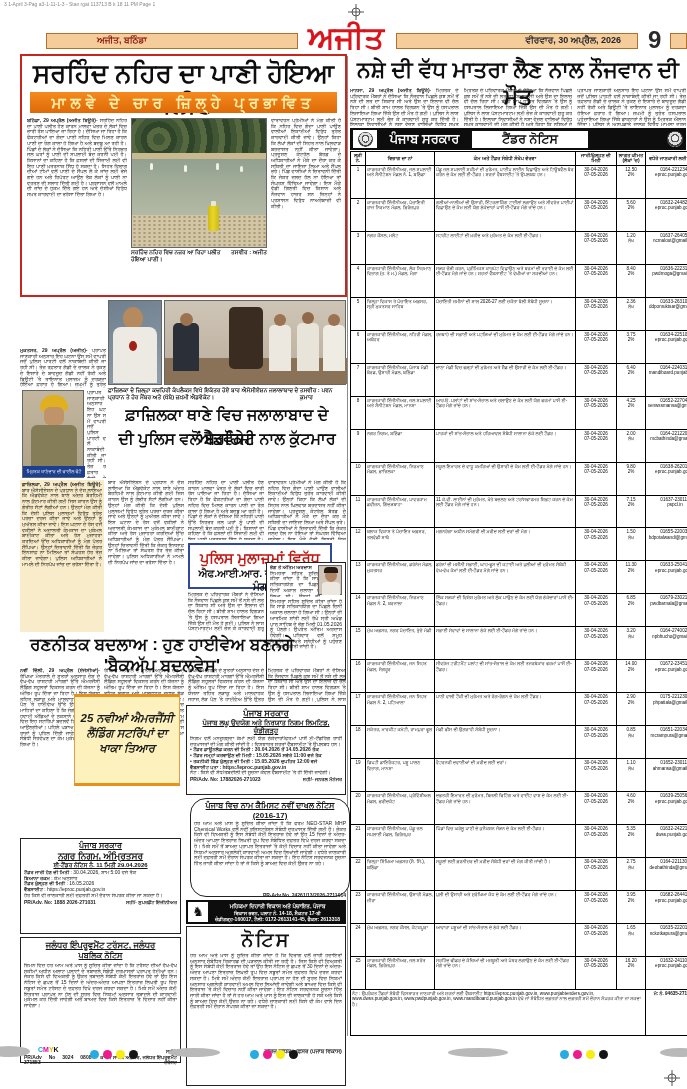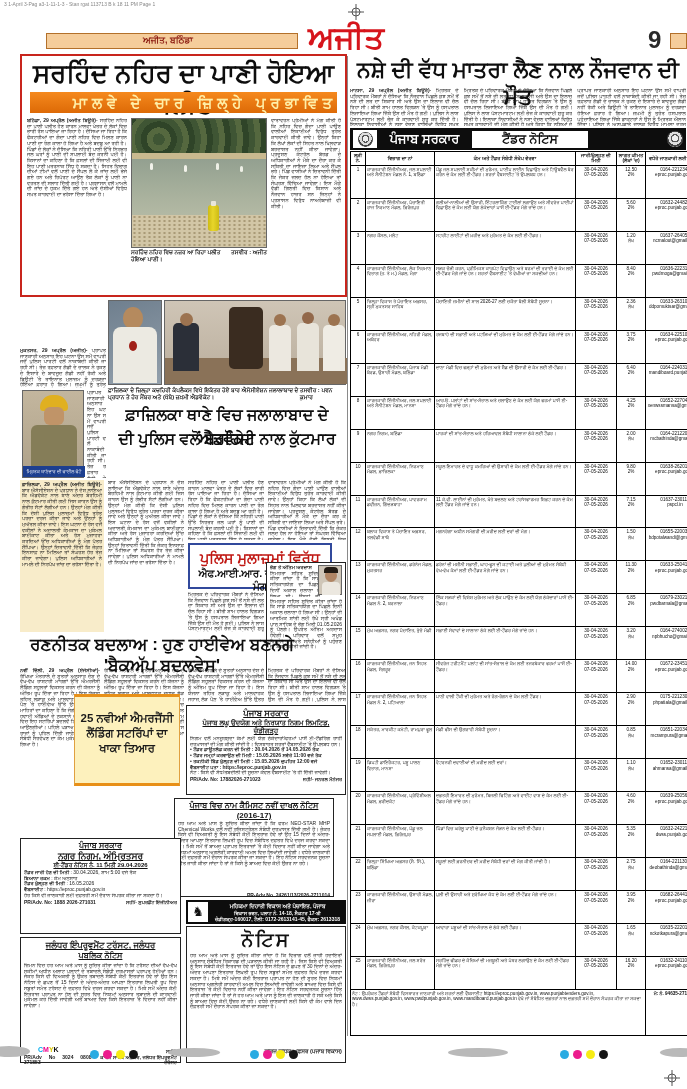--- a/index.html
+++ b/index.html
@@ -45,31 +45,34 @@
 
   <div class="abs" style="left:4px;top:1px;width:500px;font-size:5px;color:#888;">3 1-April 3-Pag a3-1-11-1-3 - Stan rgat    113713 B k    18  11  PM    Page 1</div>
 
   <svg class="abs" style="left:348px;top:4px;" width="16" height="16">
     <circle class="regcross" cx="8" cy="8" r="4"></circle>
       <line class="regcross" x1="0" y1="8" x2="16" y2="8"></line>
       <line class="regcross" x1="8" y1="0" x2="8" y2="16"></line>
   </svg>
 
   <div class="abs strip" style="left:46px;top:33px;width:252px;height:16px;">
-    <div class="striptxt" style="color:#8b1a10;padding-left:96px;">ਅਜੀਤ, ਬਠਿੰਡਾ</div>
+    <div class="striptxt" style="color:#8b1a10;padding-left:50px;">ਅਜੀਤ, ਬਠਿੰਡਾ</div>
   </div>
   <div class="abs masthead" style="left:300px;top:22px;width:92px;">ਅਜੀਤ</div>
+  <div class="abs strip" style="left:396px;top:33px;width:242px;height:16px;">
+    <div class="striptxt" style="color:#23252e;text-align:right;padding-right:16px;">ਵੀਰਵਾਰ, 30 ਅਪ੍ਰੈਲ, 2026</div>
+  </div>
   <div class="abs pagenum" style="left:648px;top:26px;">9</div>
   <div class="abs strip" style="left:670px;top:33px;width:17px;height:16px;"></div>
 
   <div class="abs vrule" style="left:347px;top:56px;height:980px;"></div>
 
   <div class="abs mainbox" style="left:20px;top:54px;width:327px;height:243px;">
     <div class="h-big" style="font-size:26px;line-height:31px;padding-top:2px;">ਸਰਹਿੰਦ ਨਹਿਰ ਦਾ ਪਾਣੀ ਹੋਇਆ ਪਲੀਤ</div>
-    <div class="band band1 abs" style="left:8px;right:8px;top:36px;height:21px;text-align:right;">ਮਾਲਵੇ ਦੇ ਚਾਰ ਜ਼ਿਲ੍ਹੇ ਪ੍ਰਭਾਵਿਤ</div>
+    <div class="band band1 abs" style="left:8px;right:8px;top:36px;height:21px;">ਮਾਲਵੇ ਦੇ ਚਾਰ ਜ਼ਿਲ੍ਹੇ ਪ੍ਰਭਾਵਿਤ</div>
     <div class="abs" style="left:5px;right:4px;top:62px;bottom:3px;display:flex;gap:4px;">
       <div class="mt" style="flex:0 0 100px;">
         <span class="mtb">ਬਠਿੰਡਾ, 29 ਅਪ੍ਰੈਲ (ਅਜੀਤ ਬਿਊਰੋ)-</span>
         <span>ਸਰਹਿੰਦ ਨਹਿਰ ਦਾ ਪਾਣੀ ਪਲੀਤ ਹੋਣ ਕਾਰਨ ਮਾਲਵਾ ਖੇਤਰ ਦੇ ਲੋਕਾਂ ਵਿਚ ਭਾਰੀ ਰੋਸ ਪਾਇਆ ਜਾ ਰਿਹਾ ਹੈ। ਦੱਸਿਆ ਜਾ ਰਿਹਾ ਹੈ ਕਿ ਫੈਕਟਰੀਆਂ ਦਾ ਗੰਦਾ ਪਾਣੀ ਨਹਿਰ ਵਿਚ ਮਿਲਣ ਕਾਰਨ ਪਾਣੀ ਦਾ ਰੰਗ ਕਾਲਾ ਹੋ ਗਿਆ ਹੈ ਅਤੇ ਬਦਬੂ ਆ ਰਹੀ ਹੈ। ਪਿੰਡਾਂ ਦੇ ਲੋਕਾਂ ਨੇ ਦੱਸਿਆ ਕਿ ਨਹਿਰੀ ਪਾਣੀ ਉੱਤੇ ਨਿਰਭਰ ਜਲ ਘਰਾਂ ਨੂੰ ਪਾਣੀ ਦੀ ਸਪਲਾਈ ਬੰਦ ਕਰਨੀ ਪਈ ਹੈ। ਕਿਸਾਨਾਂ ਦਾ ਕਹਿਣਾ ਹੈ ਕਿ ਫ਼ਸਲਾਂ ਦੀ ਸਿੰਜਾਈ ਲਈ ਵੀ ਇਹ ਪਾਣੀ ਖ਼ਤਰਨਾਕ ਸਿੱਧ ਹੋ ਸਕਦਾ ਹੈ। ਸਿਹਤ ਵਿਭਾਗ ਦੀਆਂ ਟੀਮਾਂ ਵਲੋਂ ਪਾਣੀ ਦੇ ਸੈਂਪਲ ਲੈ ਕੇ ਜਾਂਚ ਲਈ ਭੇਜੇ ਗਏ ਹਨ ਅਤੇ ਰਿਪੋਰਟ ਆਉਣ ਤੱਕ ਲੋਕਾਂ ਨੂੰ ਪਾਣੀ ਨਾ ਵਰਤਣ ਦੀ ਸਲਾਹ ਦਿੱਤੀ ਗਈ ਹੈ। ਪ੍ਰਸ਼ਾਸਨ ਵਲੋਂ ਮਾਮਲੇ ਦੀ ਜਾਂਚ ਦੇ ਹੁਕਮ ਦਿੱਤੇ ਗਏ ਹਨ ਅਤੇ ਦੋਸ਼ੀਆਂ ਵਿਰੁੱਧ ਸਖ਼ਤ ਕਾਰਵਾਈ ਦਾ ਭਰੋਸਾ ਦਿੱਤਾ ਗਿਆ ਹੈ।</span>
       </div>
       <div style="flex:0 0 134px;">
         <div class="photoFrame" style="position:relative;width:134px;height:128px;overflow:hidden;">
           <div class="abs" style="left:0;top:0;width:134px;height:34px;background:repeating-radial-gradient(circle at 20% 60%, #3f5534 0 6px, #55683f 6px 12px, #2f4428 12px 18px);"></div>
           <div class="abs" style="left:0;top:34px;width:134px;height:6px;background:#c9b98f;"></div>
           <div class="abs" style="left:0;top:40px;width:134px;height:56px;background:linear-gradient(180deg,#93a090 0%,#a7b09c 60%,#b3b9a4 100%);"></div>
@@ -153,56 +156,56 @@
   </div>
 
   <div class="abs h-big" style="left:20px;top:634px;width:284px;font-size:17px;line-height:21px;">ਰਣਨੀਤਕ ਬਦਲਾਅ : ਹੁਣ ਹਾਈਵੇਅ ਬਣਨਗੇ 'ਬੈਕਅੱਪ ਬਦਲਵੇਸ'</div>
   <div class="abs mt" style="left:20px;top:668px;width:80px;height:166px;">
     <span class="mtb">ਨਵੀਂ ਦਿੱਲੀ, 29 ਅਪ੍ਰੈਲ (ਏਜੰਸੀਆਂ)-</span>
     <span>ਰੱਖਿਆ ਮੰਤਰਾਲੇ ਦੇ ਸੂਤਰਾਂ ਅਨੁਸਾਰ ਦੇਸ਼ ਦੇ ਵੱਖ-ਵੱਖ ਰਾਸ਼ਟਰੀ ਮਾਰਗਾਂ ਉੱਤੇ ਐਮਰਜੈਂਸੀ ਲੈਂਡਿੰਗ ਸਹੂਲਤਾਂ ਵਿਕਸਤ ਕਰਨ ਦੀ ਯੋਜਨਾ ਨੂੰ ਅੰਤਿਮ ਰੂਪ ਦਿੱਤਾ ਜਾ ਰਿਹਾ ਹੈ। ਇਸ ਯੋਜਨਾ ਤਹਿਤ ਲੜਾਕੂ ਅਤੇ ਮਾਲਵਾਹਕ ਜਹਾਜ਼ ਲੋੜ ਪੈਣ 'ਤੇ ਹਾਈਵੇਅ ਉੱਤੇ ਉਤਰ ਸਕਣਗੇ। ਮਾਹਿਰਾਂ ਦਾ ਕਹਿਣਾ ਹੈ ਕਿ ਜੰਗੀ ਹਾਲਾਤ ਵਿਚ ਹਵਾਈ ਅੱਡਿਆਂ ਦੇ ਨੁਕਸਾਨੇ ਜਾਣ ਦੀ ਸੂਰਤ ਵਿਚ ਇਹ ਸਟਰਿੱਪਾਂ ਬਦਲਵੇਂ ਟਿਕਾਣੇ ਵਜੋਂ ਕੰਮ ਆਉਣਗੀਆਂ। ਪਹਿਲੇ ਪੜਾਅ ਵਿਚ ਸਰਹੱਦੀ ਰਾਜਾਂ ਨੂੰ ਪਹਿਲ ਦਿੱਤੀ ਜਾਵੇਗੀ ਅਤੇ ਇਸ ਸੰਬੰਧੀ ਸਰਵੇਖਣ ਦਾ ਕੰਮ ਮੁਕੰਮਲ ਕਰ ਲਿਆ ਗਿਆ ਹੈ।</span>
   </div>
   <div class="abs mt" style="left:104px;top:668px;width:80px;height:166px;">ਰੱਖਿਆ ਮੰਤਰਾਲੇ ਦੇ ਸੂਤਰਾਂ ਅਨੁਸਾਰ ਦੇਸ਼ ਦੇ ਵੱਖ-ਵੱਖ ਰਾਸ਼ਟਰੀ ਮਾਰਗਾਂ ਉੱਤੇ ਐਮਰਜੈਂਸੀ ਲੈਂਡਿੰਗ ਸਹੂਲਤਾਂ ਵਿਕਸਤ ਕਰਨ ਦੀ ਯੋਜਨਾ ਨੂੰ ਅੰਤਿਮ ਰੂਪ ਦਿੱਤਾ ਜਾ ਰਿਹਾ ਹੈ। ਇਸ ਯੋਜਨਾ ਤਹਿਤ ਲੜਾਕੂ ਅਤੇ ਮਾਲਵਾਹਕ ਜਹਾਜ਼ ਲੋੜ ਪੈਣ 'ਤੇ ਹਾਈਵੇਅ ਉੱਤੇ ਉਤਰ ਸਕਣਗੇ। ਮਾਹਿਰਾਂ ਦਾ ਕਹਿਣਾ ਹੈ ਕਿ ਜੰਗੀ ਹਾਲਾਤ ਵਿਚ ਹਵਾਈ ਅੱਡਿਆਂ ਦੇ ਨੁਕਸਾਨੇ ਜਾਣ ਦੀ ਸੂਰਤ ਵਿਚ ਇਹ ਸਟਰਿੱਪਾਂ ਬਦਲਵੇਂ ਟਿਕਾਣੇ ਵਜੋਂ ਕੰਮ ਆਉਣਗੀਆਂ। ਪਹਿਲੇ ਪੜਾਅ ਵਿਚ ਸਰਹੱਦੀ ਰਾਜਾਂ ਨੂੰ ਪਹਿਲ ਦਿੱਤੀ ਜਾਵੇਗੀ ਅਤੇ ਇਸ ਸੰਬੰਧੀ ਸਰਵੇਖਣ ਦਾ ਕੰਮ ਮੁਕੰਮਲ ਕਰ ਲਿਆ ਗਿਆ ਹੈ।</div>
   <div class="abs mt" style="left:188px;top:668px;width:76px;height:34px;">ਰੱਖਿਆ ਮੰਤਰਾਲੇ ਦੇ ਸੂਤਰਾਂ ਅਨੁਸਾਰ ਦੇਸ਼ ਦੇ ਵੱਖ-ਵੱਖ ਰਾਸ਼ਟਰੀ ਮਾਰਗਾਂ ਉੱਤੇ ਐਮਰਜੈਂਸੀ ਲੈਂਡਿੰਗ ਸਹੂਲਤਾਂ ਵਿਕਸਤ ਕਰਨ ਦੀ ਯੋਜਨਾ ਨੂੰ ਅੰਤਿਮ ਰੂਪ ਦਿੱਤਾ ਜਾ ਰਿਹਾ ਹੈ। ਇਸ ਯੋਜਨਾ ਤਹਿਤ ਲੜਾਕੂ ਅਤੇ ਮਾਲਵਾਹਕ ਜਹਾਜ਼ ਲੋੜ ਪੈਣ 'ਤੇ ਹਾਈਵੇਅ ਉੱਤੇ ਉਤਰ ਸਕਣਗੇ। ਮਾਹਿਰਾਂ ਦਾ ਕਹਿਣਾ ਹੈ ਕਿ ਜੰਗੀ ਹਾਲਾਤ ਵਿਚ ਹਵਾਈ ਅੱਡਿਆਂ ਦੇ ਨੁਕਸਾਨੇ ਜਾਣ ਦੀ ਸੂਰਤ ਵਿਚ ਇਹ ਸਟਰਿੱਪਾਂ ਬਦਲਵੇਂ ਟਿਕਾਣੇ ਵਜੋਂ ਕੰਮ ਆਉਣਗੀਆਂ। ਪਹਿਲੇ ਪੜਾਅ ਵਿਚ ਸਰਹੱਦੀ ਰਾਜਾਂ ਨੂੰ ਪਹਿਲ ਦਿੱਤੀ ਜਾਵੇਗੀ ਅਤੇ ਇਸ ਸੰਬੰਧੀ ਸਰਵੇਖਣ ਦਾ ਕੰਮ ਮੁਕੰਮਲ ਕਰ ਲਿਆ ਗਿਆ ਹੈ।</div>
   <div class="abs mt" style="left:268px;top:668px;width:78px;height:34px;">ਮ੍ਰਿਤਕ ਦੇ ਪਰਿਵਾਰਕ ਮੈਂਬਰਾਂ ਨੇ ਦੱਸਿਆ ਕਿ ਨੌਜਵਾਨ ਪਿਛਲੇ ਕੁਝ ਸਮੇਂ ਤੋਂ ਨਸ਼ੇ ਦੀ ਲਤ ਦਾ ਸ਼ਿਕਾਰ ਸੀ ਅਤੇ ਉਸ ਦਾ ਇਲਾਜ ਵੀ ਚੱਲ ਰਿਹਾ ਸੀ। ਬੀਤੀ ਸ਼ਾਮ ਹਾਲਤ ਵਿਗੜਨ 'ਤੇ ਉਸ ਨੂੰ ਹਸਪਤਾਲ ਲਿਜਾਇਆ ਗਿਆ ਜਿੱਥੇ ਉਸ ਦੀ ਮੌਤ ਹੋ ਗਈ। ਪੁਲਿਸ ਨੇ ਲਾਸ਼ ਪੋਸਟਮਾਰਟਮ ਲਈ ਭੇਜ ਕੇ ਕਾਰਵਾਈ ਸ਼ੁਰੂ ਕਰ ਦਿੱਤੀ ਹੈ। ਇਲਾਕਾ ਨਿਵਾਸੀਆਂ ਨੇ ਨਸ਼ਾ ਵੇਚਣ ਵਾਲਿਆਂ ਵਿਰੁੱਧ ਸਖ਼ਤ ਕਾਰਵਾਈ ਦੀ ਮੰਗ ਕੀਤੀ ਹੈ ਅਤੇ ਕਿਹਾ ਕਿ ਨਸ਼ਿਆਂ ਦੇ ਵਗਦੇ ਛੇਵੇਂ ਦਰਿਆ ਨੇ ਕਈ ਘਰਾਂ ਦੇ ਚਿਰਾਗ਼ ਬੁਝਾ ਦਿੱਤੇ ਹਨ। ਸਮਾਜ ਸੇਵੀ ਜਥੇਬੰਦੀਆਂ ਨੇ ਵੀ ਪ੍ਰਸ਼ਾਸਨ ਤੋਂ ਠੋਸ ਕਦਮ ਚੁੱਕਣ ਦੀ ਅਪੀਲ ਕੀਤੀ ਹੈ।</div>
-  <div class="abs ybox" style="left:74px;top:694px;width:106px;height:92px;padding-top:14px;">
+  <div class="abs ybox" style="left:74px;top:694px;width:106px;height:92px;padding-top:14px;font-style:italic;">
     <div>25 ਨਵੀਆਂ ਐਮਰਜੈਂਸੀ</div>
     <div>ਲੈਂਡਿੰਗ ਸਟਰਿੱਪਾਂ ਦਾ</div>
     <div>ਖਾਕਾ ਤਿਆਰ</div>
   </div>
 
   <div class="abs nbox" style="left:186px;top:705px;width:160px;height:90px;">
     <div class="nt" style="font-size:8.5px;">ਪੰਜਾਬ ਸਰਕਾਰ</div>
     <div class="nt" style="font-size:6.8px;">ਪੰਜਾਬ ਲਘੂ ਉਦਯੋਗ ਅਤੇ ਨਿਰਯਾਤ ਨਿਗਮ ਲਿਮਟਿਡ, ਚੰਡੀਗੜ੍ਹ</div>
     <div class="mt" style="margin-top:1px;">ਨਿਗਮ ਵਲੋਂ ਮਨਜ਼ੂਰਸ਼ੁਦਾ ਕੰਮਾਂ ਲਈ ਯੋਗ ਠੇਕੇਦਾਰਾਂ/ਫਰਮਾਂ ਪਾਸੋਂ ਈ-ਟੈਂਡਰਿੰਗ ਰਾਹੀਂ ਦਰਖ਼ਾਸਤਾਂ ਦੀ ਮੰਗ ਕੀਤੀ ਜਾਂਦੀ ਹੈ। ਵਿਸਥਾਰਤ ਸ਼ਰਤਾਂ ਵੈੱਬਸਾਈਟ 'ਤੇ ਉਪਲਬਧ ਹਨ।</div>
     <div class="mt mtb">• ਟੈਂਡਰ ਡਾਊਨਲੋਡ ਕਰਨ ਦੀ ਮਿਤੀ : 30.04.2026 ਤੋਂ 14.05.2026 ਤੱਕ</div>
     <div class="mt mtb">• ਟੈਂਡਰ ਜਮ੍ਹਾਂ ਕਰਵਾਉਣ ਦੀ ਮਿਤੀ : 15.05.2026 ਸਵੇਰੇ 11:00 ਵਜੇ ਤੱਕ</div>
     <div class="mt mtb">• ਤਕਨੀਕੀ ਬਿੱਡ ਖੁੱਲ੍ਹਣ ਦੀ ਮਿਤੀ : 15.05.2026 ਦੁਪਹਿਰ 12:00 ਵਜੇ</div>
     <div class="mt mtb">ਵੈੱਬਸਾਈਟ ਪਤਾ : https://eproc.punjab.gov.in</div>
     <div class="mt">ਨੋਟ : ਕਿਸੇ ਵੀ ਸੋਧ/ਤਬਦੀਲੀ ਦੀ ਸੂਚਨਾ ਕੇਵਲ ਵੈੱਬਸਾਈਟ 'ਤੇ ਹੀ ਦਿੱਤੀ ਜਾਵੇਗੀ।</div>
     <div style="display:flex;justify-content:space-between;margin-top:1px;">
       <span class="mt mtb">PR/Adv. No: 17882026-271023</span>
       <span class="mt mtb">ਸਹੀ/- ਜਨਰਲ ਮੈਨੇਜਰ</span>
     </div>
   </div>
 
-  <div class="abs nbox" style="left:174px;top:798px;width:160px;height:99px;">
+  <div class="abs nbox" style="left:190px;top:798px;width:160px;height:99px;border-radius:16px;">
     <div class="nt" style="font-size:8px;">ਪੰਜਾਬ ਵਿਚ ਨਾਮ ਕੈਮਿਸਟ ਨਵੀਂ ਦਾਖਲ ਨੋਟਿਸ (2016-17)</div>
     <div class="mt" style="margin-top:1px;height:72px;">ਹਰ ਆਮ ਅਤੇ ਖ਼ਾਸ ਨੂੰ ਸੂਚਿਤ ਕੀਤਾ ਜਾਂਦਾ ਹੈ ਕਿ ਫਰਮ NEO-STAR MHP Chemical Works ਵਲੋਂ ਨਵੀਂ ਰਜਿਸਟ੍ਰੇਸ਼ਨ ਸੰਬੰਧੀ ਦਰਖ਼ਾਸਤ ਦਿੱਤੀ ਗਈ ਹੈ। ਜੇਕਰ ਕਿਸੇ ਵੀ ਵਿਅਕਤੀ ਨੂੰ ਇਸ ਸੰਬੰਧੀ ਕੋਈ ਇਤਰਾਜ਼ ਹੋਵੇ ਤਾਂ ਉਹ 15 ਦਿਨਾਂ ਦੇ ਅੰਦਰ-ਅੰਦਰ ਆਪਣਾ ਇਤਰਾਜ਼ ਲਿਖਤੀ ਰੂਪ ਵਿਚ ਸੰਬੰਧਿਤ ਦਫ਼ਤਰ ਵਿਖੇ ਦਰਜ ਕਰਵਾ ਸਕਦਾ ਹੈ। ਮਿਥੇ ਸਮੇਂ ਤੋਂ ਬਾਅਦ ਪ੍ਰਾਪਤ ਇਤਰਾਜ਼ਾਂ 'ਤੇ ਕੋਈ ਵਿਚਾਰ ਨਹੀਂ ਕੀਤਾ ਜਾਵੇਗਾ ਅਤੇ ਨਿਯਮਾਂ ਅਨੁਸਾਰ ਅਗਲੇਰੀ ਕਾਰਵਾਈ ਅਮਲ ਵਿਚ ਲਿਆਂਦੀ ਜਾਵੇਗੀ। ਵਧੇਰੇ ਜਾਣਕਾਰੀ ਲਈ ਦਫ਼ਤਰੀ ਸਮੇਂ ਦੌਰਾਨ ਸੰਪਰਕ ਕੀਤਾ ਜਾ ਸਕਦਾ ਹੈ। ਇਹ ਨੋਟਿਸ ਸਰਵਜਨਕ ਸੂਚਨਾ ਹਿੱਤ ਜਾਰੀ ਕੀਤਾ ਜਾਂਦਾ ਹੈ ਤਾਂ ਜੋ ਕਿਸੇ ਨੂੰ ਬਾਅਦ ਵਿਚ ਕੋਈ ਉਜ਼ਰ ਨਾ ਰਹੇ।</div>
     <div class="mt mtb" style="text-align:right;">PR-Adv No. 24261/13/2026-2711014</div>
   </div>
 
   <div class="abs banner" style="left:186px;top:900px;width:160px;height:24px;padding:1px 2px;gap:3px;">
     <div class="whbox" style="width:20px;height:20px;text-align:center;font-size:13px;line-height:20px;">♞</div>
     <div style="flex:1;">
       <div class="bannertxt" style="font-size:5.6px;line-height:7px;text-align:center;">ਮਹਿਕਮਾ ਦਿਹਾਤੀ ਵਿਕਾਸ ਅਤੇ ਪੰਚਾਇਤ, ਪੰਜਾਬ</div>
       <div class="bannertxt" style="font-size:5px;line-height:6px;text-align:center;">ਵਿਕਾਸ ਭਵਨ, ਪਲਾਟ ਨੰ. 14-18, ਸੈਕਟਰ 17-ਬੀ</div>
       <div class="bannertxt" style="font-size:5px;line-height:6px;text-align:center;">ਚੰਡੀਗੜ੍ਹ-160017, ਟੈਲੀ: 0172-2613141-45, ਫੈਕਸ: 2613318</div>
     </div>
   </div>
-  <div class="abs nbox" style="left:186px;top:926px;width:160px;height:137px;">
+  <div class="abs nbox" style="left:186px;top:926px;width:160px;height:160px;">
     <div style="text-align:center;font-weight:900;font-size:19px;line-height:22px;letter-spacing:2px;">ਨੋਟਿਸ</div>
     <div class="mt" style="margin-top:2px;height:96px;">ਹਰ ਆਮ ਅਤੇ ਖ਼ਾਸ ਨੂੰ ਸੂਚਿਤ ਕੀਤਾ ਜਾਂਦਾ ਹੈ ਕਿ ਵਿਭਾਗ ਵਲੋਂ ਜਾਰੀ ਹਦਾਇਤਾਂ ਅਨੁਸਾਰ ਸੰਬੰਧਿਤ ਰਿਕਾਰਡ ਦੀ ਪੜਤਾਲ ਕੀਤੀ ਜਾ ਰਹੀ ਹੈ। ਜਿਸ ਕਿਸੇ ਵੀ ਵਿਅਕਤੀ ਨੂੰ ਇਸ ਸੰਬੰਧੀ ਕੋਈ ਇਤਰਾਜ਼ ਹੋਵੇ ਤਾਂ ਉਹ ਇਸ ਨੋਟਿਸ ਦੇ ਛਪਣ ਤੋਂ 30 ਦਿਨਾਂ ਦੇ ਅੰਦਰ-ਅੰਦਰ ਆਪਣਾ ਇਤਰਾਜ਼ ਲਿਖਤੀ ਰੂਪ ਵਿਚ ਸਬੂਤਾਂ ਸਮੇਤ ਦਫ਼ਤਰ ਵਿਖੇ ਦਰਜ ਕਰਵਾ ਸਕਦਾ ਹੈ। ਮਿਥੇ ਸਮੇਂ ਅੰਦਰ ਕੋਈ ਇਤਰਾਜ਼ ਪ੍ਰਾਪਤ ਨਾ ਹੋਣ ਦੀ ਸੂਰਤ ਵਿਚ ਨਿਯਮਾਂ ਅਨੁਸਾਰ ਅਗਲੇਰੀ ਕਾਰਵਾਈ ਅਮਲ ਵਿਚ ਲਿਆਂਦੀ ਜਾਵੇਗੀ ਅਤੇ ਬਾਅਦ ਵਿਚ ਕਿਸੇ ਵੀ ਇਤਰਾਜ਼ 'ਤੇ ਕੋਈ ਵਿਚਾਰ ਨਹੀਂ ਕੀਤਾ ਜਾਵੇਗਾ। ਇਹ ਨੋਟਿਸ ਸਰਵਜਨਕ ਸੂਚਨਾ ਹਿੱਤ ਜਾਰੀ ਕੀਤਾ ਜਾਂਦਾ ਹੈ ਤਾਂ ਜੋ ਹਰ ਆਮ ਅਤੇ ਖ਼ਾਸ ਨੂੰ ਇਸ ਦੀ ਜਾਣਕਾਰੀ ਹੋ ਸਕੇ ਅਤੇ ਕਿਸੇ ਨੂੰ ਬਾਅਦ ਵਿਚ ਕੋਈ ਉਜ਼ਰ ਨਾ ਰਹੇ। ਵਧੇਰੇ ਜਾਣਕਾਰੀ ਲਈ ਕਿਸੇ ਵੀ ਕੰਮ ਵਾਲੇ ਦਿਨ ਦਫ਼ਤਰੀ ਸਮੇਂ ਦੌਰਾਨ ਸੰਪਰਕ ਕੀਤਾ ਜਾ ਸਕਦਾ ਹੈ।</div>
     <div class="mt mtb" style="text-align:right;font-size:5.6px;">ਕਾਰਜ ਸਾਧਕ ਅਫ਼ਸਰ (ਪੰਜਾਬ ਵਿਕਾਸ)</div>
   </div>
 
   <div class="abs nbox" style="left:20px;top:838px;width:161px;height:96px;">
     <div class="nt" style="font-size:8px;">ਪੰਜਾਬ ਸਰਕਾਰ</div>
     <div class="nt" style="font-size:9px;">ਨਗਰ ਨਿਗਮ, ਅੰਮ੍ਰਿਤਸਰ</div>
     <div class="nt" style="font-size:6px;">ਈ-ਟੈਂਡਰ ਨੋਟਿਸ ਨੰ. 11 ਮਿਤੀ 29.04.2026</div>
     <div class="mt" style="margin-top:1px;"><span class="mtb">ਟੈਂਡਰ ਜਾਰੀ ਹੋਣ ਦੀ ਮਿਤੀ</span> <span>: 30.04.2026, ਸ਼ਾਮ 5:00 ਵਜੇ ਤੱਕ</span></div>

